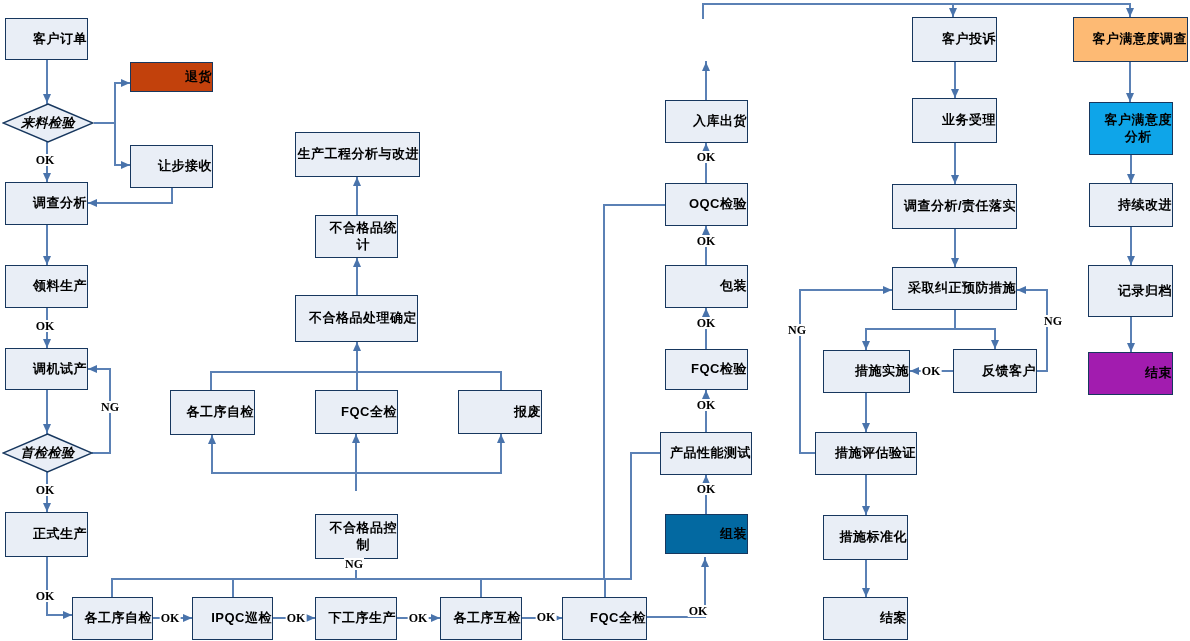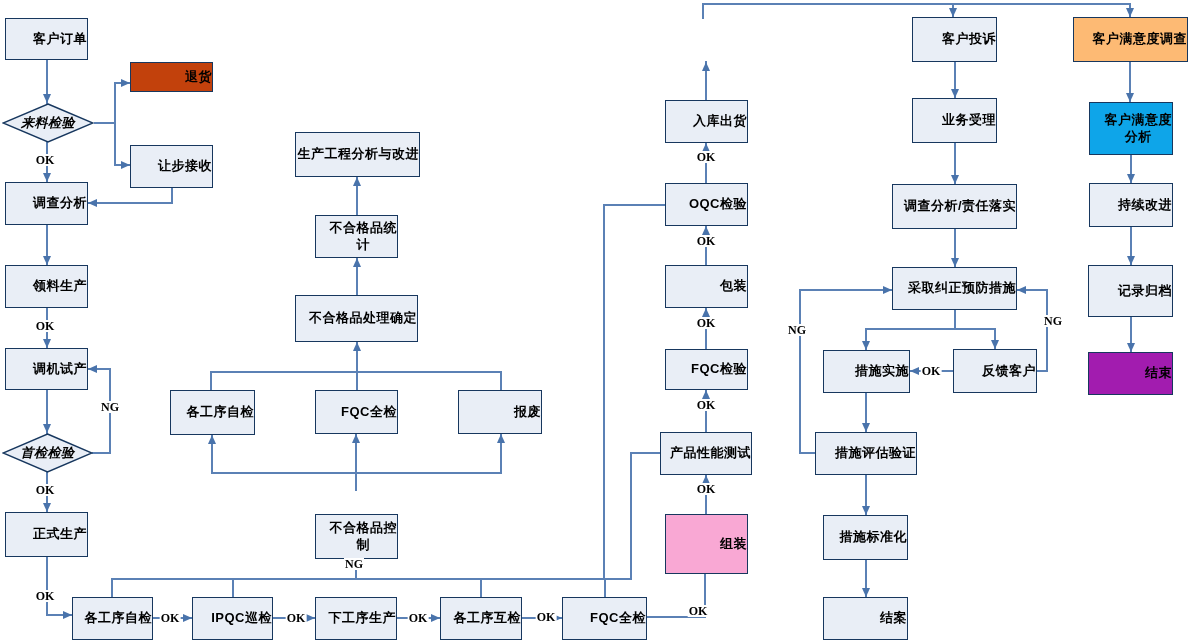--- a/index.html
+++ b/index.html
@@ -208,21 +208,21 @@
     </div>
     <div class="node" style="left: 665px; top: 265px; width: 83px; height: 43px; background: rgb(233, 238, 246); border-color: rgb(23, 55, 94);">
       <span class="lbl">包装</span>
     </div>
     <div class="node" style="left: 665px; top: 349px; width: 83px; height: 41px; background: rgb(233, 238, 246); border-color: rgb(23, 55, 94);">
       <span class="lbl">FQC检验</span>
     </div>
     <div class="node" style="left: 660px; top: 432px; width: 92px; height: 43px; background: rgb(233, 238, 246); border-color: rgb(23, 55, 94);">
       <span class="lbl">产品性能测试</span>
     </div>
-    <div class="node" style="left: 665px; top: 514px; width: 83px; height: 60px; background: #f9a8d4; border-color: rgb(23, 55, 94);">
+    <div class="node" style="left: 665px; top: 514px; width: 83px; height: 40px; background: #0369a1; border-color: rgb(23, 55, 94);">
       <span class="lbl">组装</span>
     </div>
     <div class="node" style="left: 912px; top: 17px; width: 85px; height: 45px; background: rgb(233, 238, 246); border-color: rgb(23, 55, 94);">
       <span class="lbl">客户投诉</span>
     </div>
     <div class="node" style="left: 912px; top: 98px; width: 85px; height: 45px; background: rgb(233, 238, 246); border-color: rgb(23, 55, 94);">
       <span class="lbl">业务受理</span>
     </div>
     <div class="node" style="left: 892px; top: 267px; width: 125px; height: 43px; background: rgb(233, 238, 246); border-color: rgb(23, 55, 94);">
       <span class="lbl">采取纠正预防措施</span>

